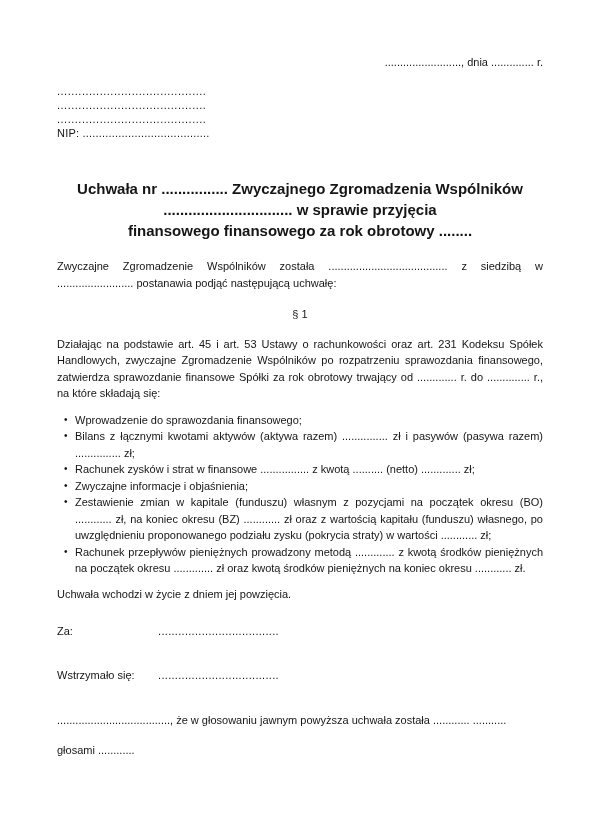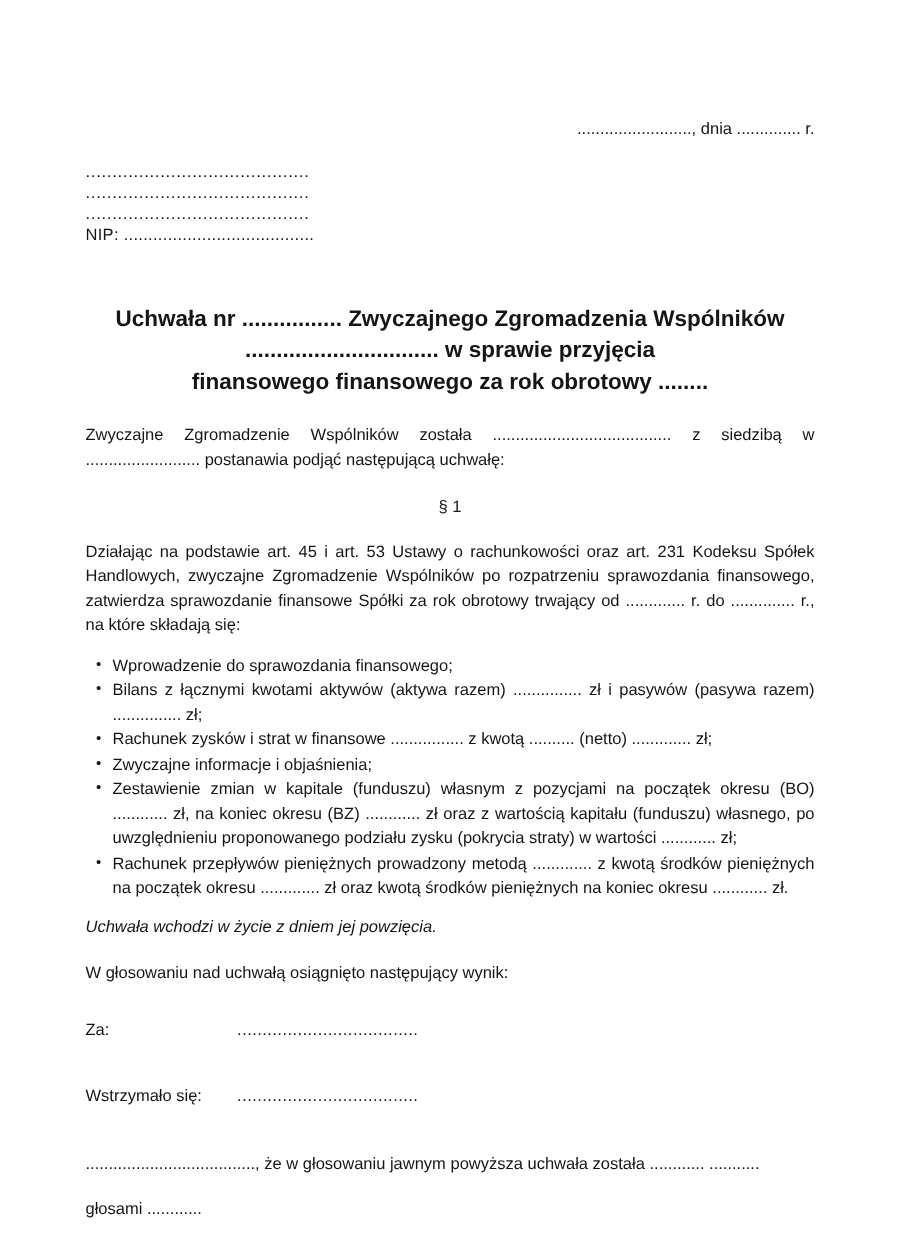--- a/index.html
+++ b/index.html
@@ -3,21 +3,21 @@
 <meta charset="utf-8">
 <style>
   html, body { margin: 0; padding: 0; background: #ffffff; }
   .page {
     position: relative;
     width: 600px;
     height: 825px;
     margin: 0 auto;
     background: #ffffff;
     box-sizing: border-box;
-    padding: 80px 57px 0 57px;
+    padding: 56px 57px 0 57px;
     font-family: "Liberation Sans", "DejaVu Sans", sans-serif;
     font-size: 11px;
     color: #151515;
     line-height: 16.5px;
     overflow: hidden;
   }
   .date-line {
     text-align: right;
     line-height: 13px;
   }
@@ -52,21 +52,21 @@
     position: relative;
     text-align: justify;
     padding-left: 7px;
   }
   .bullet-list .marker {
     position: absolute;
     left: -4px;
     top: 0;
     font-size: 10px;
   }
-  .effective { margin-top: 9px; font-style: italic; }
+  .effective { margin-top: 9px; }
   .voting-intro { margin-top: 15px; }
   .vote-row { margin-top: 14px; line-height: 30px; }
   .vote-label {
     display: inline-block;
     width: 98px;
     vertical-align: top;
   }
   .vote-dots { letter-spacing: 0.3px; }
   .closing { margin-top: 15px; line-height: 30px; }
 </style>
@@ -118,21 +118,20 @@
       <span>Zestawienie zmian w kapitale (funduszu) własnym z pozycjami na początek okresu (BO) ............ zł, na koniec okresu (BZ) ............ zł oraz z wartością kapitału (funduszu) własnego, po uwzględnieniu proponowanego podziału zysku (pokrycia straty) w wartości ............ zł;</span>
     </li>
     <li>
       <span class="marker">•</span>
       <span>Rachunek przepływów pieniężnych prowadzony metodą ............. z kwotą środków pieniężnych na początek okresu ............. zł oraz kwotą środków pieniężnych na koniec okresu ............ zł.</span>
     </li>
   </ul>
 
   <div class="para effective">Uchwała wchodzi w życie z dniem jej powzięcia.</div>
 
-  <div class="para voting-intro">W głosowaniu nad uchwałą osiągnięto następujący wynik:</div>
 
   <div class="vote-row">
     <span class="vote-label">Za:</span>
     <span class="vote-dots">....................................</span>
   </div>
   <div class="vote-row">
     <span class="vote-label">Wstrzymało się:</span>
     <span class="vote-dots">....................................</span>
   </div>
 

